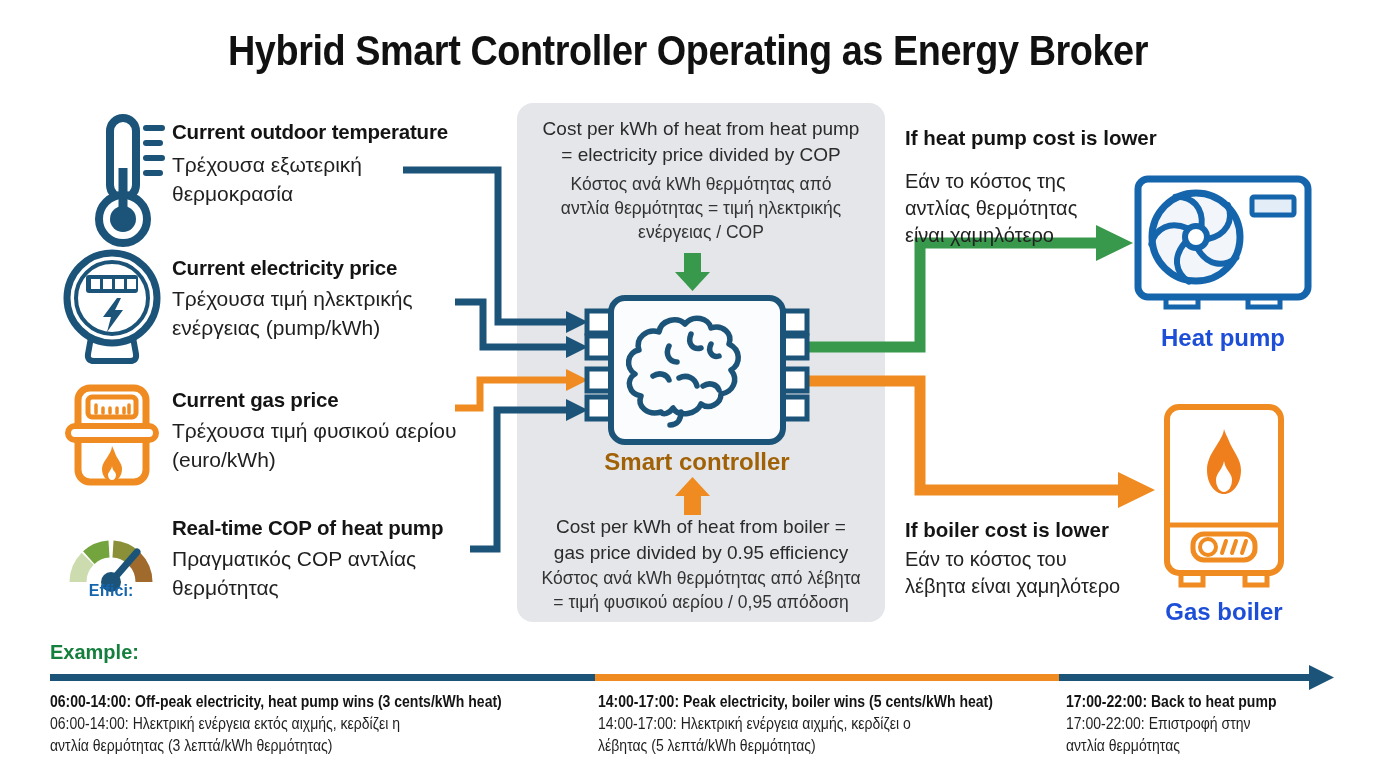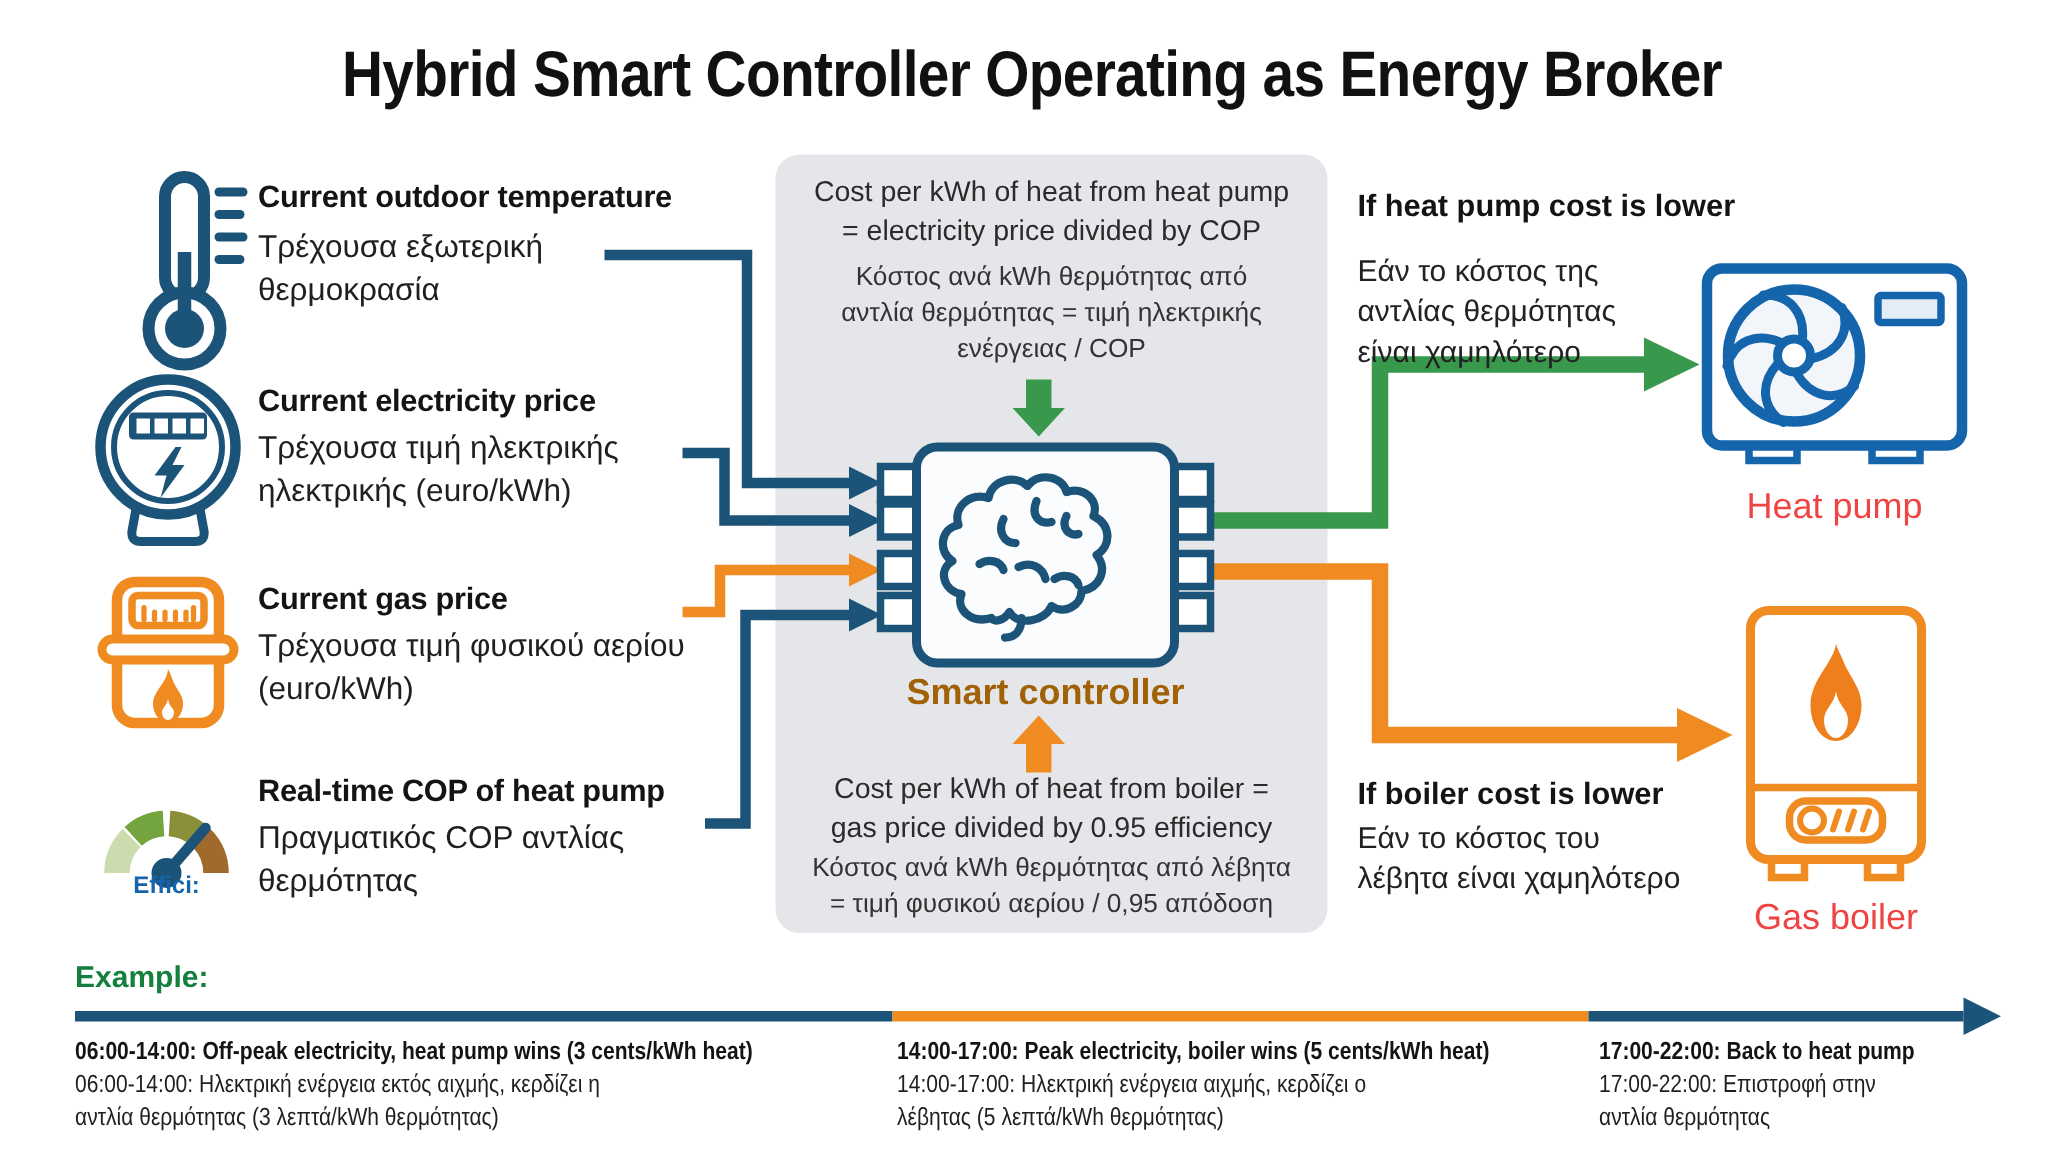--- a/index.html
+++ b/index.html
@@ -10,21 +10,21 @@
   .title{left:0;top:26px;width:1376px;text-align:center;font-size:43px;font-weight:700;
          letter-spacing:-0.5px;transform:scaleX(0.88);transform-origin:50% 0;color:#111;}
   .in-en{font-size:20.5px;font-weight:700;color:#141414;letter-spacing:-0.2px;}
   .in-el{font-size:21px;font-weight:500;color:#1f1f1f;line-height:29px;}
   .panel{left:517px;top:103px;width:368px;height:519px;background:#e4e6e9;border-radius:16px;}
   .p-en{width:348px;text-align:center;font-size:19px;line-height:26px;font-weight:500;color:#2b2b2b;}
   .p-el{width:348px;text-align:center;font-size:17.5px;line-height:24px;font-weight:400;color:#333;}
   .chip-label{width:228px;text-align:center;font-size:24px;font-weight:700;color:#a16207;}
   .cond-en{font-size:20.5px;font-weight:700;color:#141414;}
   .cond-el{font-size:20px;font-weight:500;line-height:27px;color:#222;}
-  .dev-label{text-align:center;font-size:24px;font-weight:400;color:#ef4444;}
+  .dev-label{text-align:center;font-size:24px;font-weight:700;color:#1d4ed8;}
   .ex-label{font-size:20px;font-weight:700;color:#15803d;}
   .ex-col{transform:scaleX(0.85);transform-origin:0 0;font-size:16.5px;line-height:22px;}
   .ex-en{font-weight:700;white-space:nowrap;color:#141414;}
   .ex-el{font-weight:500;color:#1f1f1f;}
   .gauge-cap{text-align:center;font-size:16px;font-weight:700;color:#1565ad;}
   svg{display:block;}
 </style>
 </head>
 <body>
 
@@ -97,21 +97,21 @@
     <g fill="#fff">
       <rect x="31" y="31" width="9" height="10"></rect>
       <rect x="43" y="31" width="9" height="10"></rect>
       <rect x="55" y="31" width="9" height="10"></rect>
       <rect x="67" y="31" width="9" height="10"></rect>
     </g>
     <polygon points="57,50 43,69 51,69 47,84 63,62 55,62 61,50" fill="#1c5379"></polygon>
   </svg>
   <div class="abs in-en" style="left:172px;top:256px;width:320px;">Current electricity price</div>
   <div class="abs in-el pre" style="left:172px;top:284px;width:310px;">Τρέχουσα τιμή ηλεκτρικής
-ηλεκτρικής (euro/kWh)</div>
+ενέργειας (pump/kWh)</div>
 
   <svg class="abs" style="left:60px;top:384px;" width="104" height="112" viewBox="0 0 104 112">
     <rect x="18" y="4" width="68" height="94" rx="12" fill="#fff" stroke="#ef8b20" stroke-width="7"></rect>
     <rect x="28" y="13" width="48" height="20" rx="4" fill="#fff" stroke="#ef8b20" stroke-width="5"></rect>
     <g stroke="#ef8b20" stroke-width="3.5" stroke-linecap="round">
       <line x1="36" y1="29" x2="36" y2="21"></line>
       <line x1="43" y1="29" x2="43" y2="24"></line>
       <line x1="50" y1="29" x2="50" y2="24"></line>
       <line x1="57" y1="29" x2="57" y2="24"></line>
       <line x1="64" y1="29" x2="64" y2="24"></line>

